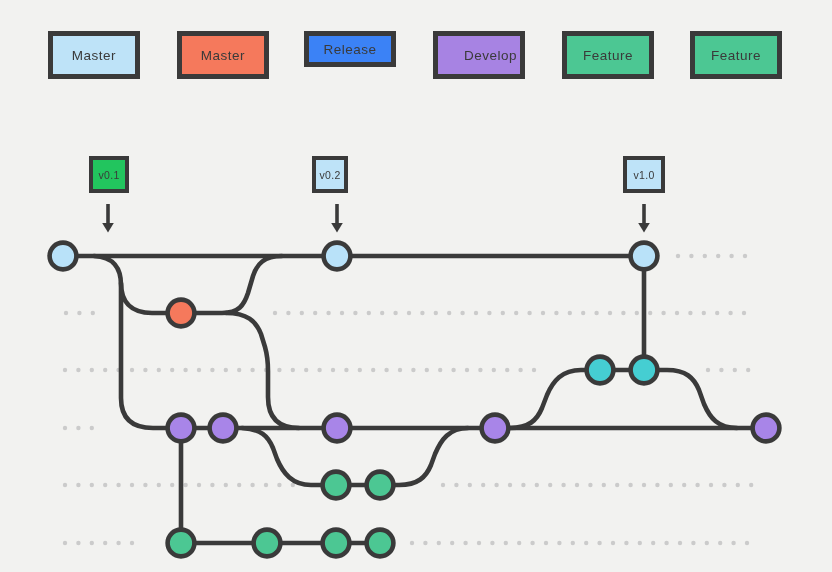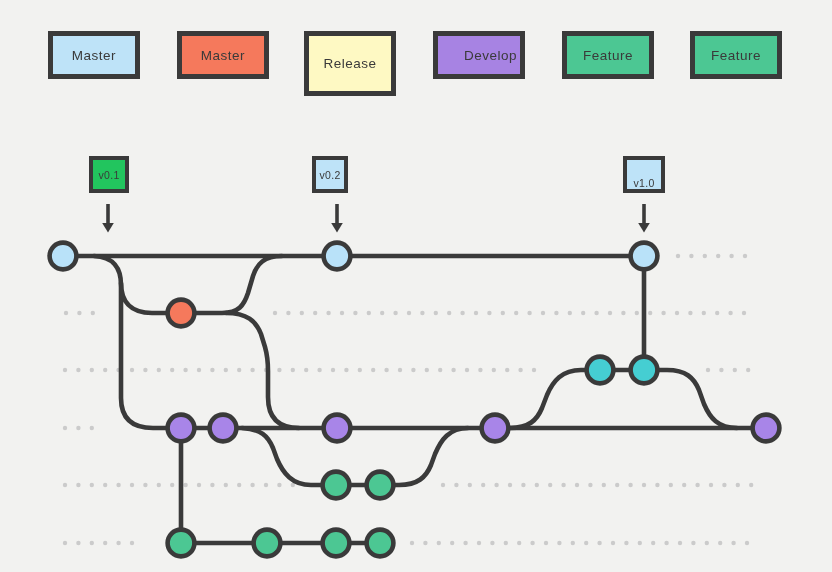--- a/index.html
+++ b/index.html
@@ -25,41 +25,41 @@
 <body>
 
 <div class="canvas">
   <div id="legend">
       <div class="legend-item" style="left: 48px; top: 31px; width: 92px; height: 48px; background: rgb(190, 227, 248);">
         <span class="legend-label">Master</span>
       </div>
       <div class="legend-item" style="left: 177px; top: 31px; width: 92px; height: 48px; background: rgb(245, 121, 92);">
         <span class="legend-label">Master</span>
       </div>
-      <div class="legend-item" style="left: 304px; top: 31px; width: 92px; height: 65px; background: #fef9c3;">
+      <div class="legend-item" style="left: 304px; top: 31px; width: 92px; height: 36px; background: #3b82f6;">
         <span class="legend-label">Release</span>
       </div>
       <div class="legend-item" style="left: 433px; top: 31px; width: 92px; height: 48px; background: rgb(167, 131, 227); padding-left: 23px;">
         <span class="legend-label">Develop</span>
       </div>
       <div class="legend-item" style="left: 562px; top: 31px; width: 92px; height: 48px; background: rgb(76, 199, 147);">
         <span class="legend-label">Feature</span>
       </div>
       <div class="legend-item" style="left: 690px; top: 31px; width: 92px; height: 48px; background: rgb(76, 199, 147);">
         <span class="legend-label">Feature</span>
       </div>
     </div>
   <div id="tags">
       <div class="tag" style="left: 89px; top: 156px; width: 40px; height: 37px; background: #22c55e;">
         <span class="tag-label">v0.1</span>
       </div>
       <div class="tag" style="left: 312px; top: 156px; width: 36px; height: 37px; background: rgb(190, 227, 248);">
         <span class="tag-label">v0.2</span>
       </div>
-      <div class="tag" style="left: 623px; top: 156px; width: 42px; height: 37px; background: rgb(190, 227, 248); align-items: flex-end;">
+      <div class="tag" style="left: 623px; top: 156px; width: 42px; height: 37px; background: rgb(190, 227, 248);">
         <span class="tag-label">v1.0</span>
       </div>
     </div>
   <svg id="graph" width="832" height="572" viewBox="0 0 832 572">
       <circle cx="678" cy="256" r="2.2" fill="#cbcbcb"></circle>
       <circle cx="691.4" cy="256" r="2.2" fill="#cbcbcb"></circle>
       <circle cx="704.8" cy="256" r="2.2" fill="#cbcbcb"></circle>
       <circle cx="718.1999999999999" cy="256" r="2.2" fill="#cbcbcb"></circle>
       <circle cx="731.5999999999999" cy="256" r="2.2" fill="#cbcbcb"></circle>
       <circle cx="744.9999999999999" cy="256" r="2.2" fill="#cbcbcb"></circle>

